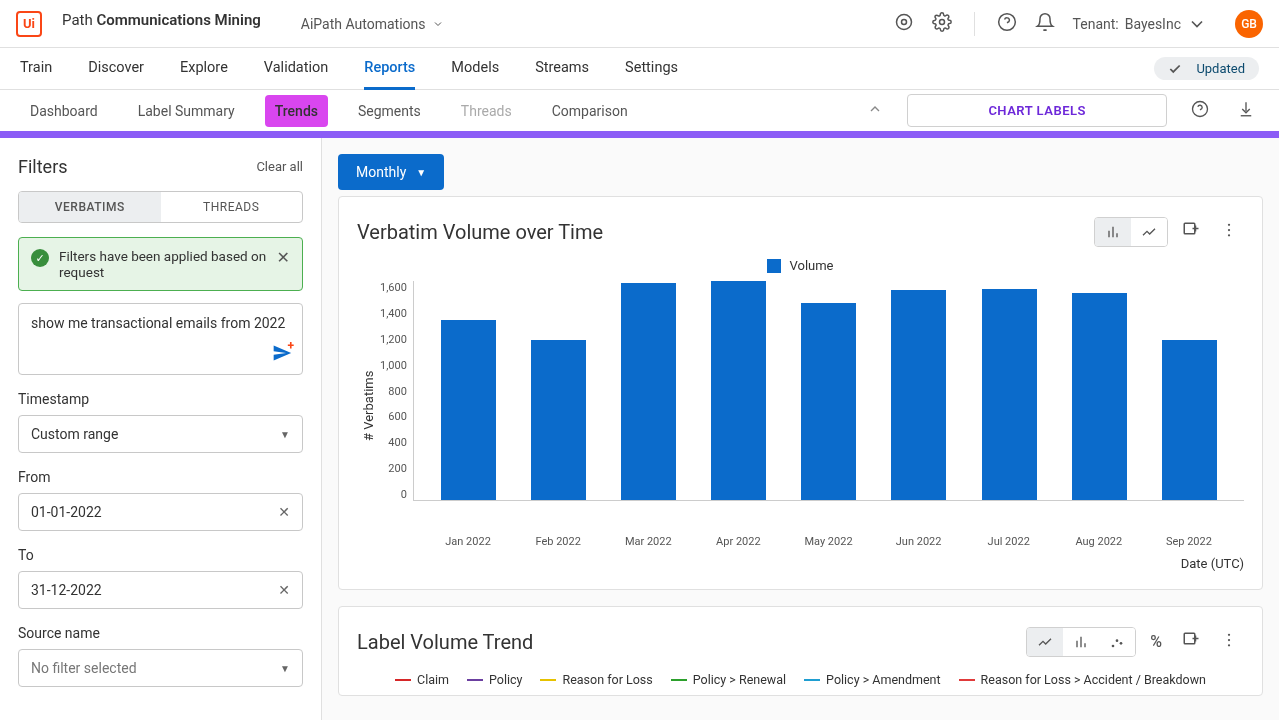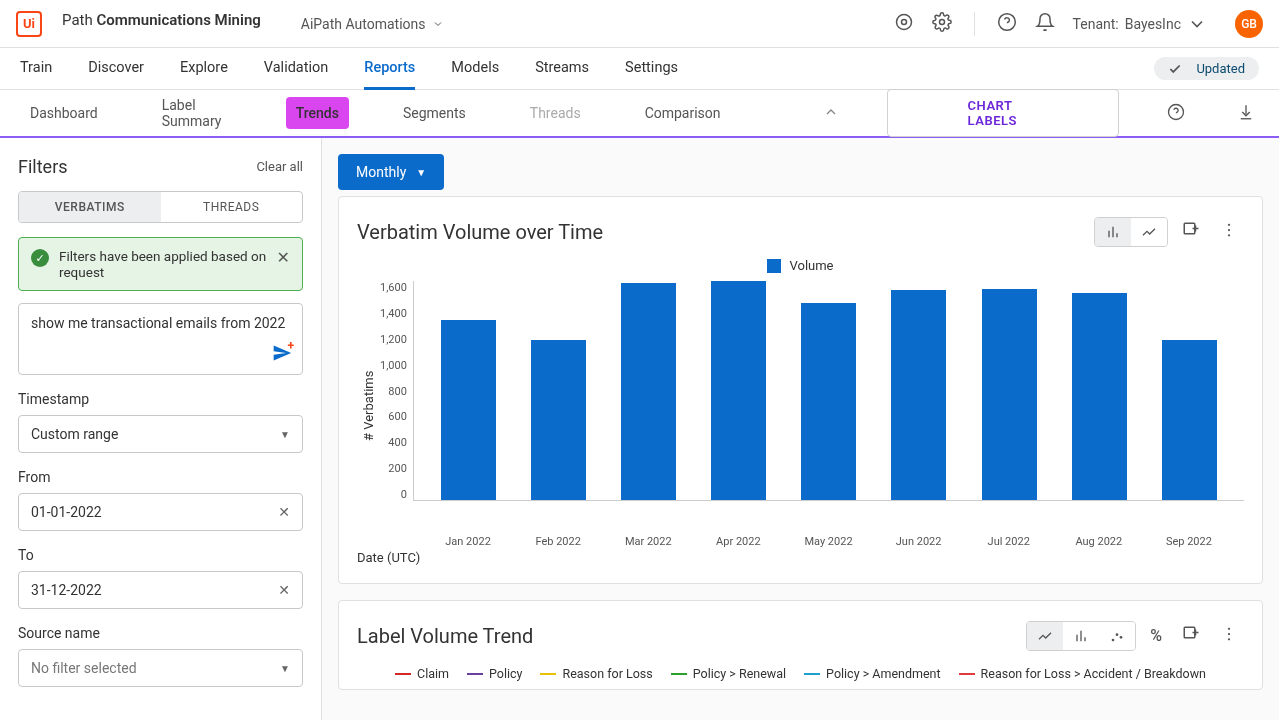--- a/index.html
+++ b/index.html
@@ -18,21 +18,21 @@
 .tenant { display: flex; align-items: center; gap: 6px; color: #555; }
 .avatar { width: 28px; height: 28px; border-radius: 50%; background: #fa6400; color: #fff; display: flex; align-items: center; justify-content: center; font-size: 12px; font-weight: 500; margin-left: 10px; }
 
 
 .main-nav { display: flex; align-items: center; height: 42px; border-bottom: 1px solid #e0e0e0; padding: 0 20px; gap: 36px; }
 .nav-item { color: #333; cursor: pointer; font-size: 14.5px; height: 42px; display: flex; align-items: center; border-bottom: 3px solid transparent; }
 .nav-item.active { color: #0b6bcb; border-bottom-color: #0b6bcb; font-weight: 500; }
 .updated-badge { margin-left: auto; background: #eceef0; border-radius: 16px; padding: 4px 14px; display: flex; align-items: center; gap: 14px; color: #0c4a6e; font-size: 13px; }
 
 
-.sub-nav { display: flex; align-items: center; height: 48px; border-bottom: 2px solid #8b5cf6; padding: 0 20px; gap: 44px; }
+.sub-nav { display: flex; align-items: center; height: 48px; border-bottom: 7px solid #8b5cf6; padding: 0 20px; gap: 20px; }
 .sub-item { color: #555; cursor: pointer; height: 32px; display: flex; align-items: center; padding: 0 10px; border-radius: 4px; }
 .sub-item.active { background: #d946ef; color: #333; font-weight: 500; }
 .sub-item.faded { color: #aaa; }
 .sub-spacer { flex: 1; }
 .collapse-btn { color: #888; cursor: pointer; padding: 4px; }
 .chart-labels-btn { border: 1px solid #d0d0d0; border-radius: 4px; padding: 8px 80px; color: #6d28d9; font-weight: 600; letter-spacing: 0.5px; cursor: pointer; font-size: 13px; }
 .icon-btn-sm { color: #555; cursor: pointer; padding: 4px; }
 
 
 .body-wrap { display: flex; height: calc(720px - 48px - 42px - 48px); }
@@ -74,21 +74,21 @@
 .legend { display: flex; justify-content: center; align-items: center; gap: 8px; margin-bottom: 8px; font-size: 13px; }
 .legend-sq { width: 14px; height: 14px; background: #0b6bcb; }
 .plot { display: flex; height: 250px; }
 .y-axis-label { writing-mode: vertical-rl; transform: rotate(180deg); text-align: center; font-size: 13px; padding: 0 4px; color: #333; }
 .y-ticks { display: flex; flex-direction: column; justify-content: space-between; align-items: flex-end; padding-right: 6px; font-size: 11px; color: #555; height: 220px; }
 .bars-area { flex: 1; display: flex; align-items: flex-end; border-left: 1px solid #ccc; border-bottom: 1px solid #ccc; height: 220px; position: relative; padding: 0 10px; }
 .bar-col { flex: 1; display: flex; flex-direction: column; align-items: center; justify-content: flex-end; height: 100%; }
 .bar { width: 55px; background: #0b6bcb; }
 .x-labels { display: flex; margin-left: 56px; padding: 0 10px; }
 .x-label { flex: 1; text-align: center; font-size: 11px; color: #555; padding-top: 4px; }
-.x-axis-title { text-align: left; font-size: 13px; margin-top: 2px; }
+.x-axis-title { text-align: right; font-size: 13px; margin-top: 8px; }
 
 
 .legend2 { display: flex; flex-wrap: wrap; justify-content: center; gap: 18px; margin-top: 14px; font-size: 12.5px; }
 .legend2-item { display: flex; align-items: center; gap: 6px; }
 .legend2-swatch { width: 16px; height: 2px; }
 </style>
 </head>
 <body>
 
 <div class="top-header">

